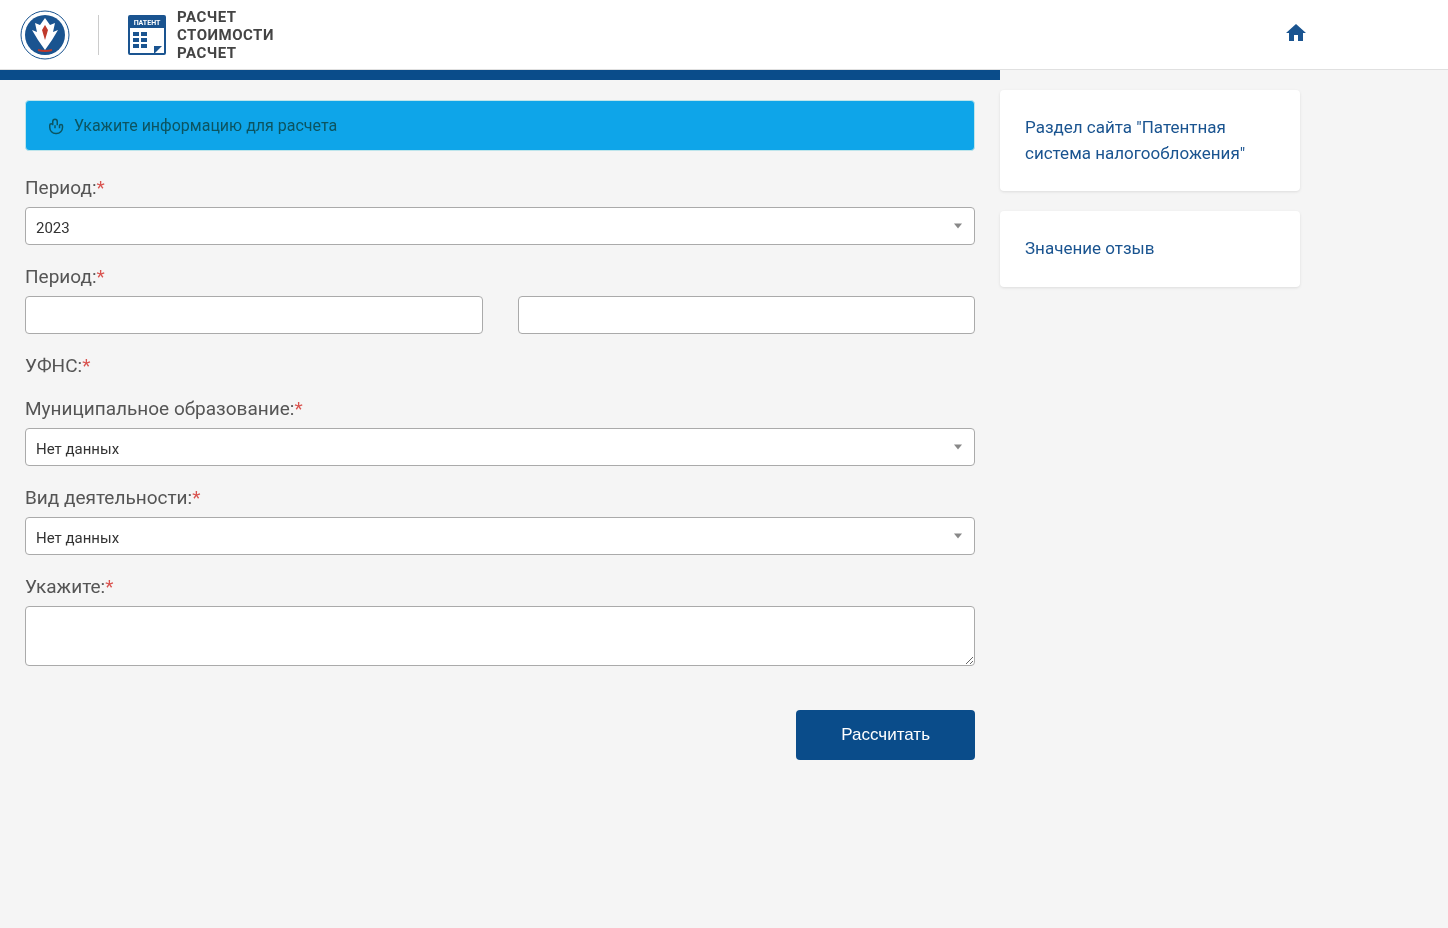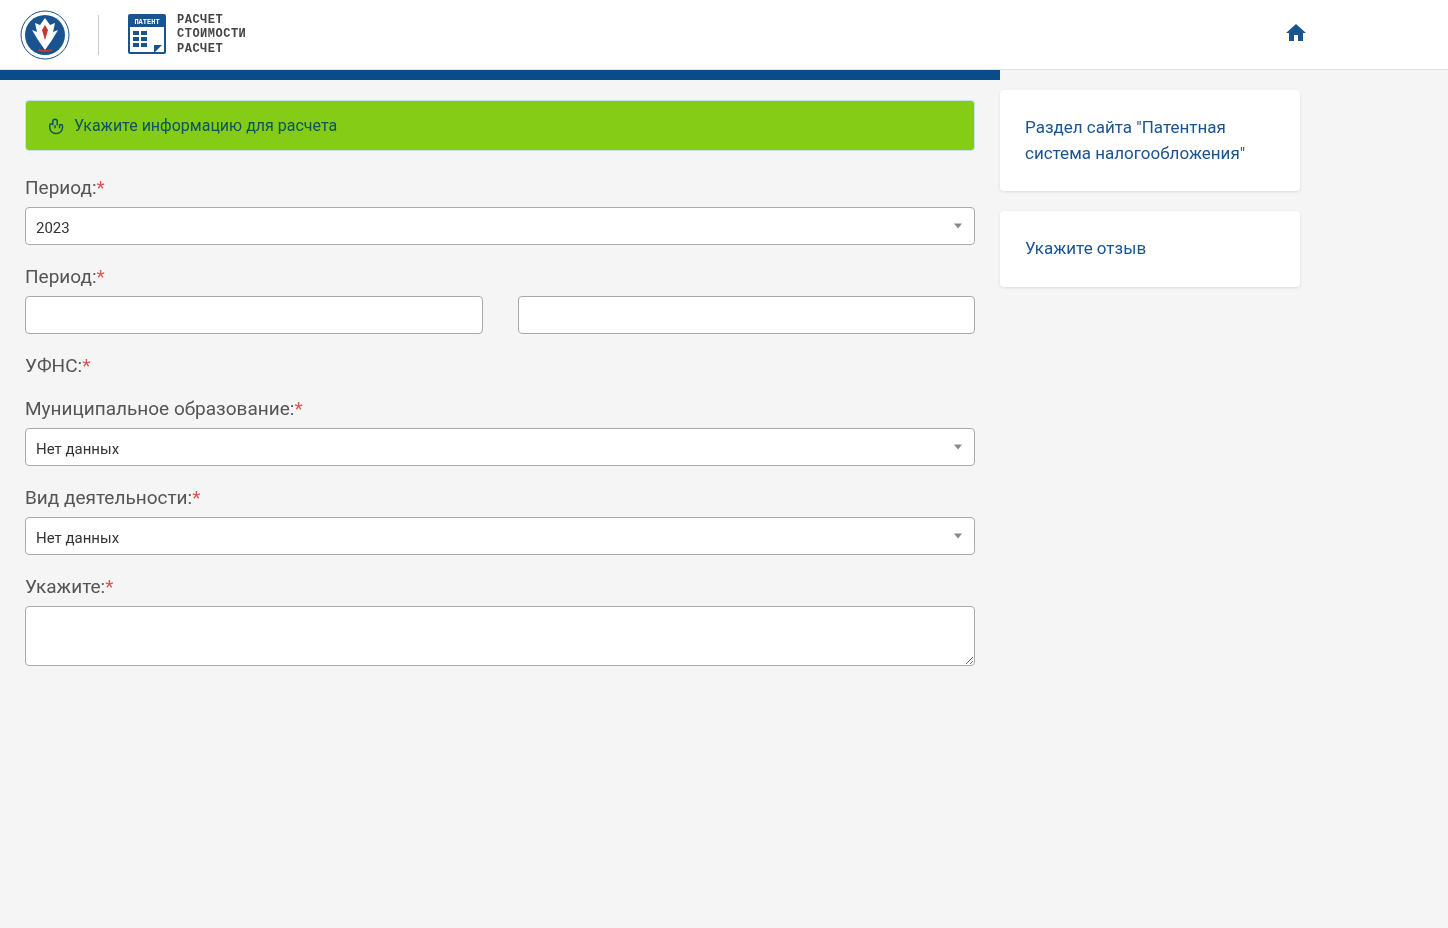--- a/index.html
+++ b/index.html
@@ -21,21 +21,20 @@
       display: flex;
       align-items: center;
       justify-content: space-between;
       height: 70px;
     }
     
     .header-left {
       display: flex;
       align-items: center;
       gap: 28px;
-      font-family: Liberation Mono, monospace;
     }
     
     .emblem {
       width: 50px;
       height: 50px;
     }
     
     .divider {
       width: 1px;
       height: 40px;
@@ -47,21 +46,21 @@
       align-items: center;
       gap: 10px;
     }
     
     .patent-icon {
       width: 40px;
       height: 42px;
     }
     
     .patent-text {
-      font-size: 12px;
+      font-size: 15px;
       font-weight: bold;
       color: #444;
       line-height: 1.2;
       letter-spacing: 0.5px;
     }
     
     .home-icon {
       color: #1a5490;
       cursor: pointer;
       padding-right: 120px;
@@ -82,21 +81,21 @@
       height: 10px;
       background: #0a4c8a;
       margin-bottom: 0;
     }
     
     .form-container {
       padding: 20px 25px;
     }
     
     .info-banner {
-      background: #84cc16;
+      background: #0ea5e9;
       border: 1px solid #bee5eb;
       border-radius: 4px;
       padding: 15px 20px;
       margin-bottom: 25px;
       display: flex;
       align-items: center;
       gap: 10px;
       color: #0c5460;
       font-size: 16px;
     }
@@ -311,24 +310,27 @@
         </div>
       </div>
 
       <div class="form-group">
         <label class="form-label">
           <span>Укажите:</span><span class="required">*</span>
         </label>
         <textarea class="form-textarea" style=""></textarea>
       </div>
 
+      <div class="button-container">
+        <button class="calculate-button">Рассчитать</button>
+      </div>
     </div>
   </div>
 
   <div class="sidebar">
     <div class="sidebar-card">
       <a class="sidebar-link">Раздел сайта "Патентная система налогообложения"</a>
     </div>
     <div class="sidebar-card">
-      <a class="sidebar-link">Укажите отзыв</a>
+      <a class="sidebar-link">Значение отзыв</a>
     </div>
   </div>
 </div>
 
 </body></html>

